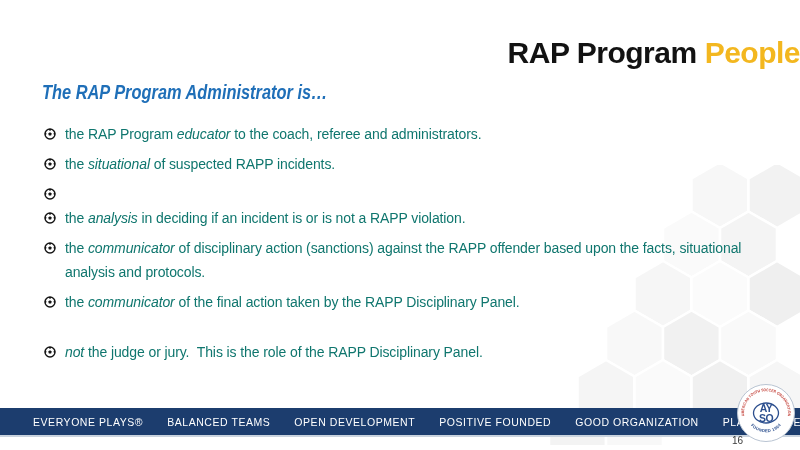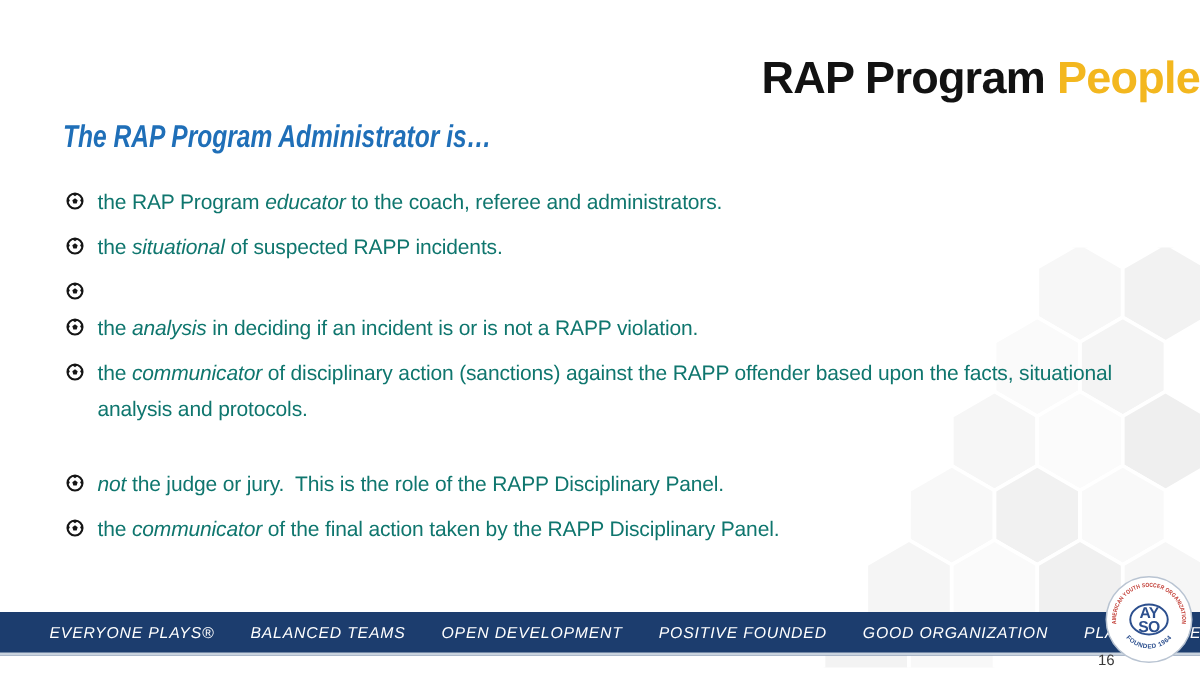--- a/index.html
+++ b/index.html
@@ -32,21 +32,21 @@
   }
   li.bullet.spaced{margin-top:26px;}
   .ball{width:12px;height:12px;flex:0 0 12px;margin:6px 9px 0 2px;}
   .btext{white-space:pre-wrap;}
   .btext em{font-style:italic;}
   .footer{
     position:absolute;left:0;top:408px;width:800px;height:29px;z-index:2;
     background:var(--navy);border-bottom:2px solid #c9d3de;box-sizing:border-box;
     display:flex;align-items:center;padding-left:33px;gap:24px;
   }
-  .footer-item{color:#ffffff;font-size:10.5px;letter-spacing:0.55px;white-space:nowrap;font-style:italic;}
+  .footer-item{color:#ffffff;font-size:10.5px;letter-spacing:0.55px;white-space:nowrap;}
   .logo{position:absolute;left:736px;top:383px;width:60px;height:60px;z-index:3;}
   .logo-red{fill:var(--logo-red);}
   .logo-blue{fill:var(--logo-blue);}
   .logo-blue-stroke{stroke:var(--logo-blue);}
   .page-number{position:absolute;left:732px;top:435px;z-index:2;font-size:10px;color:#3a3a3a;}
   .hidden-defs{position:absolute;width:0;height:0;}
 </style>
 </head>
 <body>
 
@@ -118,31 +118,31 @@
         <use href="#ball-glyph"></use>
       </svg>
     <span class="btext"><span>the </span><em>analysis</em><span> in deciding if an incident is or is not a RAPP violation.</span></span>
   </li>
     <li class="bullet">
     <svg class="ball" viewBox="0 0 12 12" aria-hidden="true">
         <use href="#ball-glyph"></use>
       </svg>
     <span class="btext"><span>the </span><em>communicator</em><span> of disciplinary action (sanctions) against the RAPP offender based upon the facts, situational analysis and protocols.</span></span>
   </li>
+    <li class="bullet">
+    <svg class="ball" viewBox="0 0 12 12" aria-hidden="true">
+        <use href="#ball-glyph"></use>
+      </svg>
+    <span class="btext"><span>the </span><em>communicator</em><span> of the final action taken by the RAPP Disciplinary Panel.</span></span>
+  </li>
     <li class="bullet spaced">
     <svg class="ball" viewBox="0 0 12 12" aria-hidden="true">
         <use href="#ball-glyph"></use>
       </svg>
     <span class="btext"><em>not</em><span> the judge or jury.  This is the role of the RAPP Disciplinary Panel.</span></span>
-  </li>
-    <li class="bullet">
-    <svg class="ball" viewBox="0 0 12 12" aria-hidden="true">
-        <use href="#ball-glyph"></use>
-      </svg>
-    <span class="btext"><span>the </span><em>communicator</em><span> of the final action taken by the RAPP Disciplinary Panel.</span></span>
   </li>
   </ul>
 
 <div class="footer">
   <div style="display:contents"><span class="footer-item">EVERYONE PLAYS®</span><span class="footer-item">BALANCED TEAMS</span><span class="footer-item">OPEN DEVELOPMENT</span><span class="footer-item">POSITIVE FOUNDED</span><span class="footer-item">GOOD ORGANIZATION</span><span class="footer-item">PLAYER DEVELOPMENT</span></div>
 </div>
 
 <div class="page-number">16</div>
 
 <svg class="logo" viewBox="0 0 60 60" aria-hidden="true">

